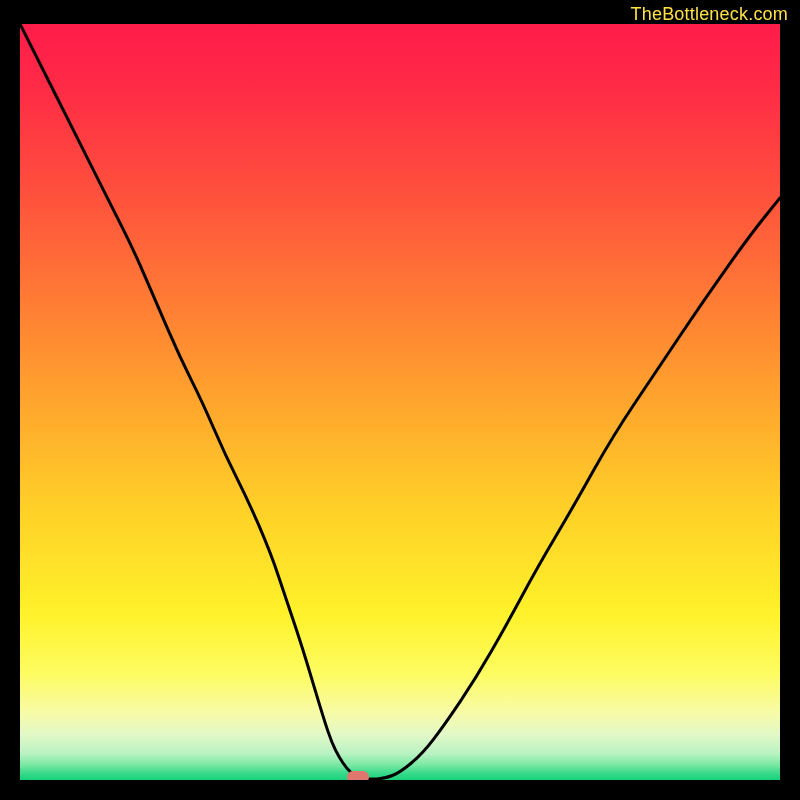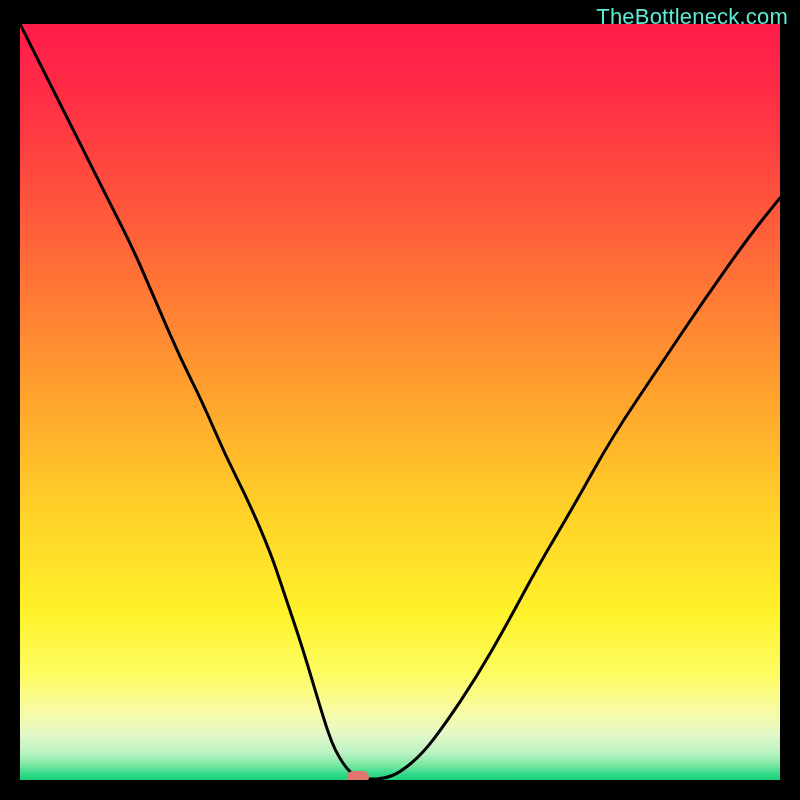--- a/index.html
+++ b/index.html
@@ -14,22 +14,22 @@
   .frame {
     position: relative;
     width: 800px;
     height: 800px;
     background: #000;
   }
   .watermark {
     position: absolute;
     top: 4px;
     right: 12px;
-    color: #5eead4;
-    font-size: 22px;
+    color: #fde047;
+    font-size: 18px;
     font-weight: 500;
     letter-spacing: 0.2px;
     z-index: 5;
   }
   .plot-area {
     position: absolute;
     left: 20px;
     top: 24px;
     width: 760px;
     height: 756px;

